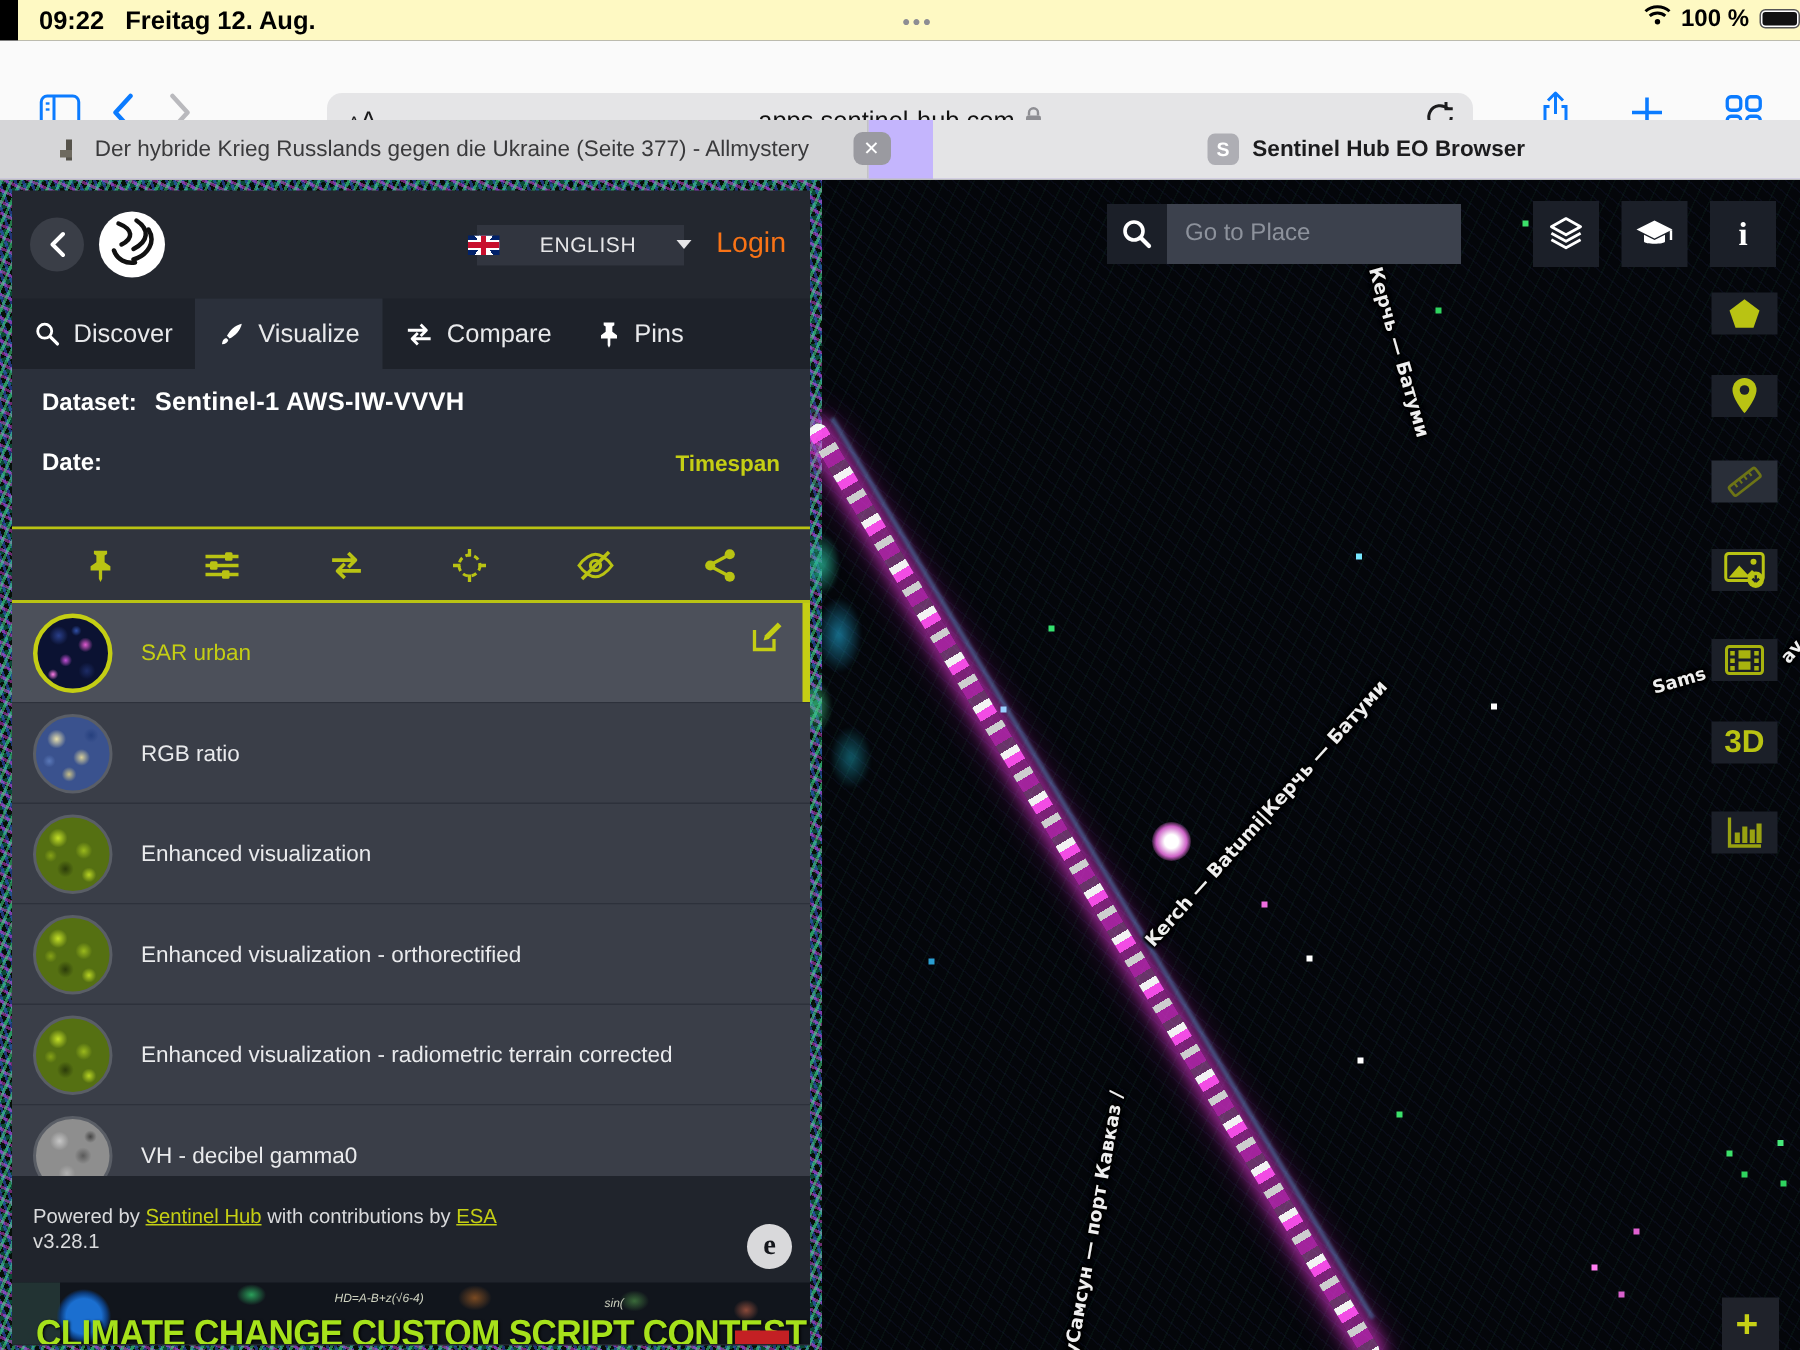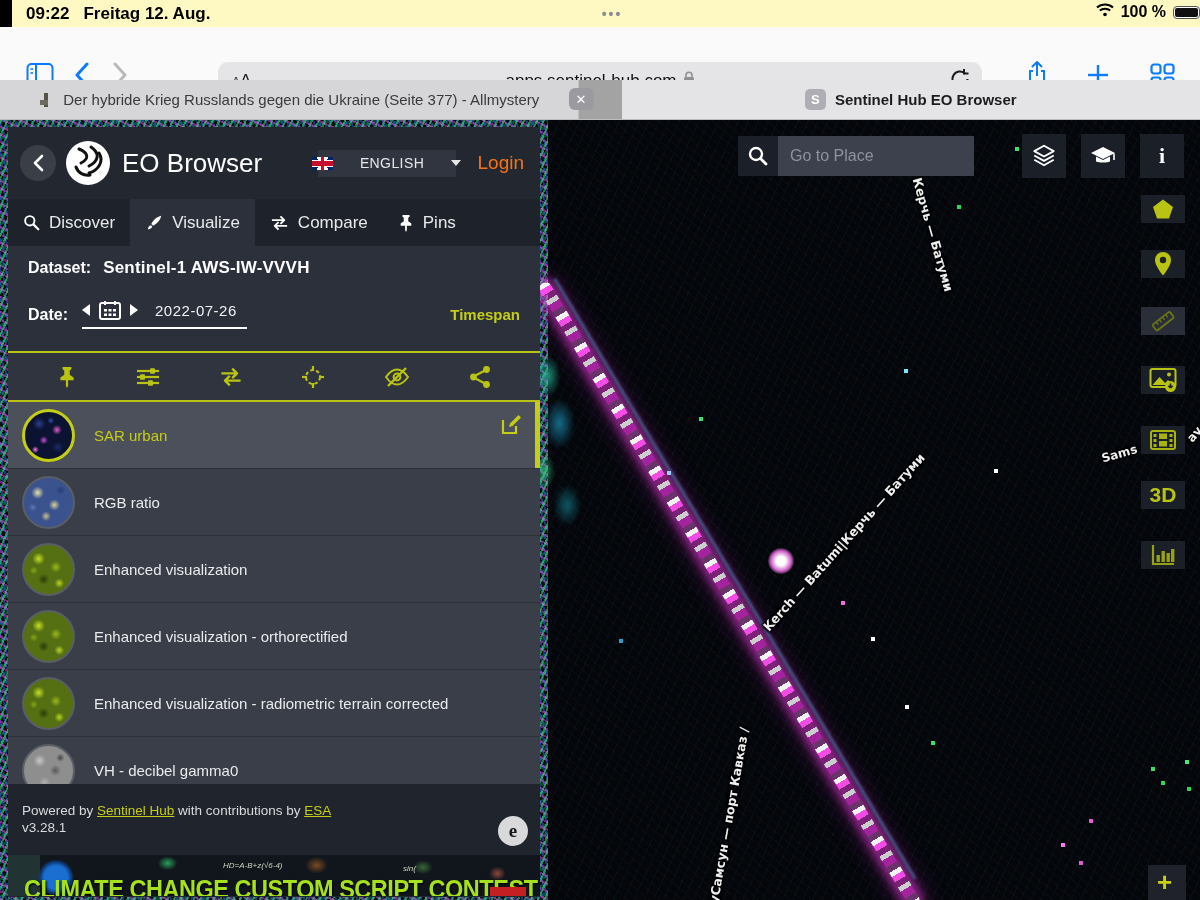--- a/index.html
+++ b/index.html
@@ -20,21 +20,21 @@
   
   .toolbar{left:0;top:27px;width:1200px;height:53px;background:#fafafa;}
   .tb-icon{display:flex;align-items:center;justify-content:center;color:#0b7bff;}
   .addr{left:218px;top:35px;width:764px;height:37px;background:#e5e5e7;border-radius:10px;display:flex;align-items:center;color:#111;}
   .addr .aa{position:absolute;left:14px;font-size:17px;color:#1c1c1e;}
   .addr .aa .sm{font-size:12px;}
   .addr-url{width:100%;text-align:center;font-size:17px;color:#111;display:flex;align-items:center;justify-content:center;gap:6px;}
   .addr .reload{position:absolute;right:12px;color:#1c1c1e;}
 
   
-  .tabstrip{left:0;top:80px;width:1200px;height:40px;background:#a3a3a3;border-bottom:1px solid #bdbdbf;display:flex;gap:43px;}
+  .tabstrip{left:0;top:80px;width:1200px;height:40px;background:#c4b5fd;border-bottom:1px solid #bdbdbf;display:flex;gap:43px;}
   .tab{height:100%;display:flex;align-items:center;justify-content:center;gap:9px;font-size:15px;color:#3a3a3c;position:relative;}
   .tab1{width:600px;background:#d6d6d8;border-right:1px solid #c2c2c4;}
   .tab2{width:600px;background:#e4e4e6;font-weight:700;color:#1c1c1e;}
   .tab-close{position:absolute;right:-16px;top:8px;width:25px;height:22px;background:#9a9aa0;border-radius:6px;color:#fff;font-size:13px;font-weight:700;display:flex;align-items:center;justify-content:center;z-index:5;}
   .fav1{width:16px;height:16px;position:relative;}
   .fav1 .b1{position:absolute;left:6px;top:1px;width:4px;height:14px;background:#55524a;}
   .fav1 .b2{position:absolute;left:2px;top:8px;width:8px;height:5px;background:#6e6a5f;}
   .fav2{width:21px;height:21px;border-radius:5px;background:#aeaeb4;color:#fff;font-size:13px;font-weight:700;display:flex;align-items:center;justify-content:center;}
 
   
@@ -374,21 +374,20 @@
         <div class="eologo">
             <svg width="44" height="44" viewBox="0 0 44 44">
               <g fill="none" stroke="#111" stroke-width="3" stroke-linecap="round">
                 <path d="M13 8c10 4 10 10 2 14"></path>
                 <path d="M25 6c9 6 8 14-2 19"></path>
                 <path d="M33 12c5 8 0 17-10 20"></path>
                 <path d="M10 26c2 6 8 9 14 8"></path>
               </g>
             </svg>
           </div>
-        <div class="eotitle">EO Browser</div>
         <div class="langbox">
           <span class="flag"></span>
           <span>ENGLISH</span>
           <span class="caret"></span>
         </div>
         <div class="loginlink">Login</div>
       </div>
 
       <div class="navtabs">
         <div class="navtab">
@@ -421,38 +420,20 @@
         <div class="sp"></div>
       </div>
 
       <div class="datasec">
         <div class="ds-row">
           <span class="ds-label">Dataset:</span>
           <span class="ds-value">Sentinel-1 AWS-IW-VVVH</span>
         </div>
         <div class="date-row">
           <span class="ds-label">Date:</span>
-          <span class="date-ctrl">
-            <span class="tri left"></span>
-            <svg width="22" height="20" viewBox="0 0 22 20">
-                <rect x="1" y="3" width="20" height="16" rx="2" fill="none" stroke="#fff" stroke-width="2"></rect>
-                <line x1="6" y1="1" x2="6" y2="5" stroke="#fff" stroke-width="2"></line>
-                <line x1="16" y1="1" x2="16" y2="5" stroke="#fff" stroke-width="2"></line>
-                <g fill="#fff">
-                  <rect x="5" y="9" width="3" height="2.5"></rect>
-                  <rect x="9.5" y="9" width="3" height="2.5"></rect>
-                  <rect x="14" y="9" width="3" height="2.5"></rect>
-                  <rect x="5" y="13.5" width="3" height="2.5"></rect>
-                  <rect x="9.5" y="13.5" width="3" height="2.5"></rect>
-                  <rect x="14" y="13.5" width="3" height="2.5"></rect>
-                </g>
-              </svg>
-            <span class="tri right"></span>
-            <span class="dateval">2022-07-26</span>
-          </span>
           <span class="timespan">Timespan</span>
         </div>
       </div>
 
       <div class="tools">
         <svg width="20" height="22" viewBox="0 0 18 20">
             <path d="M5 1h8v2l-1.5 1v4l3.5 2.5V13h-5v5l-1 2-1-2v-5H3v-2.5L6.5 8V4L5 3z" fill="currentColor"></path>
           </svg>
         <svg width="24" height="22" viewBox="0 0 24 22">
             <g stroke="currentColor" stroke-width="2.2">

